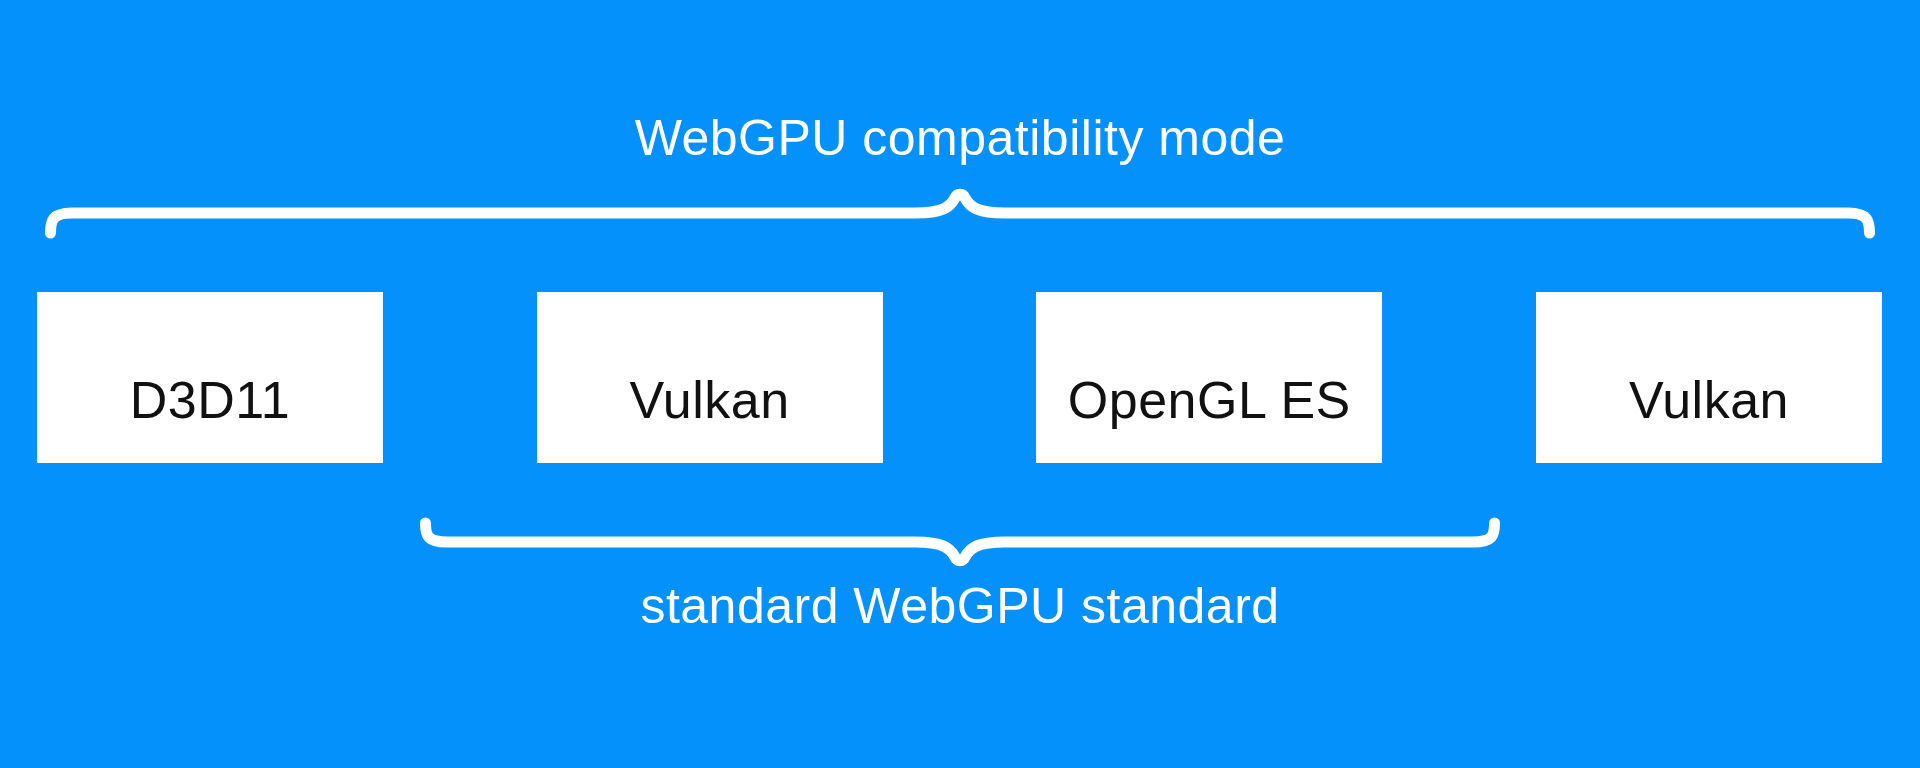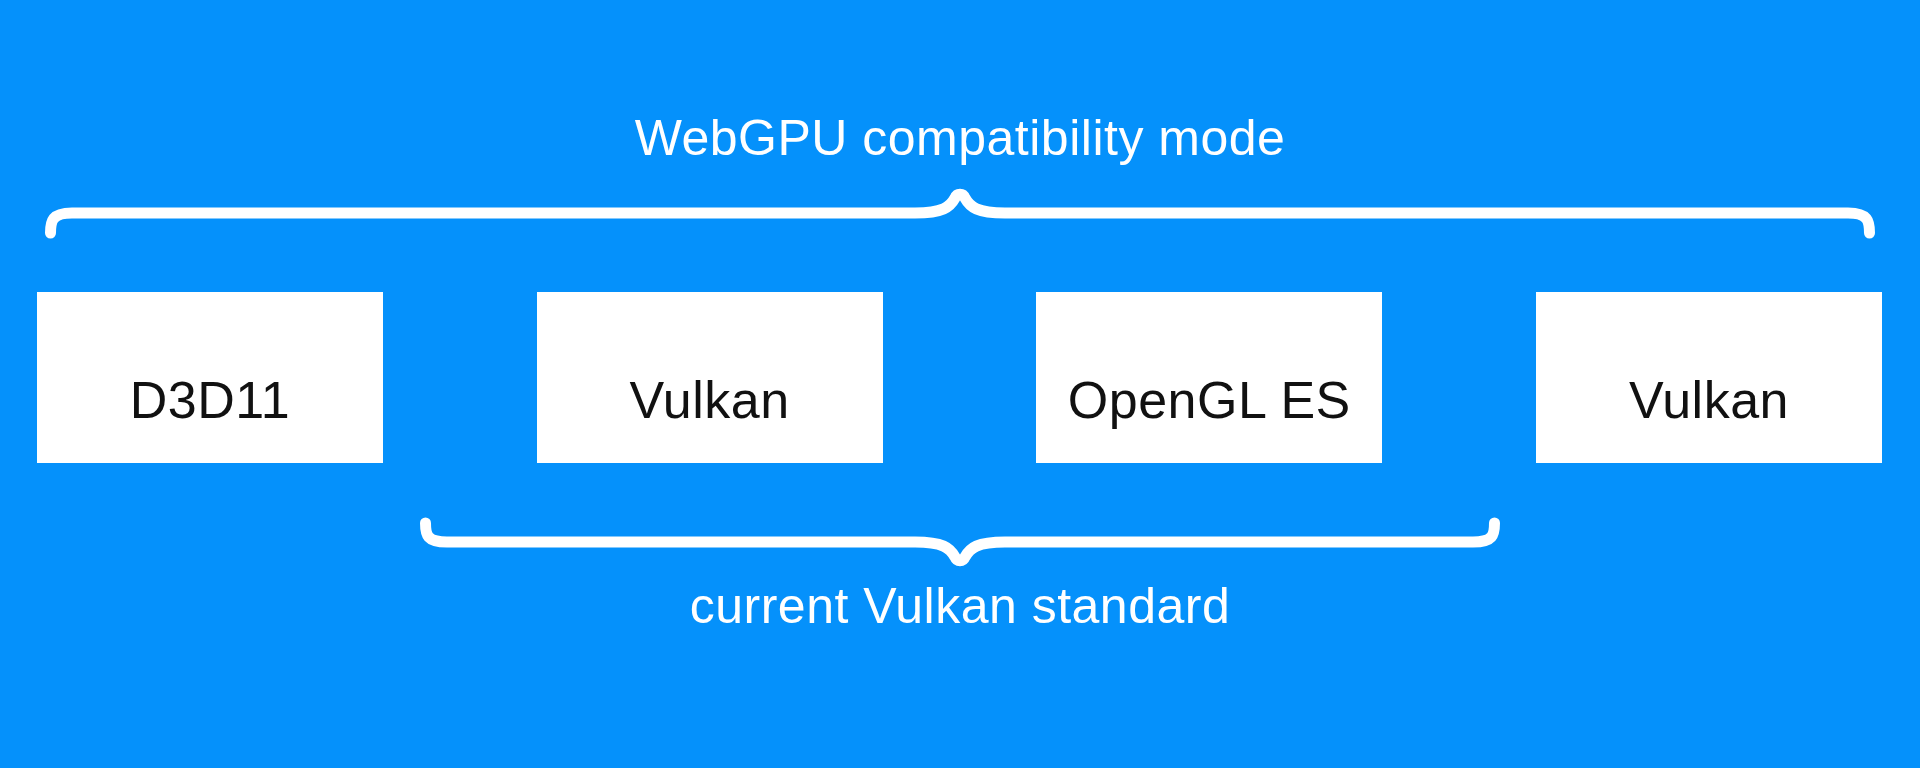--- a/index.html
+++ b/index.html
@@ -110,15 +110,15 @@
     <path d="M 5.5 15
              C 5.5 27, 7 34, 27 34
              L 495 34
              C 523 34, 530 40, 535 49
              C 537 54, 543 54, 545 49
              C 550 40, 557 34, 585 34
              L 1053 34
              C 1073 34, 1074.5 27, 1074.5 15"></path>
   </svg>
 
-  <div class="group-label bottom-label">current Vulkan standard</div>
+  <div class="group-label bottom-label">standard WebGPU standard</div>
 
 </div>
 
 </body></html>

